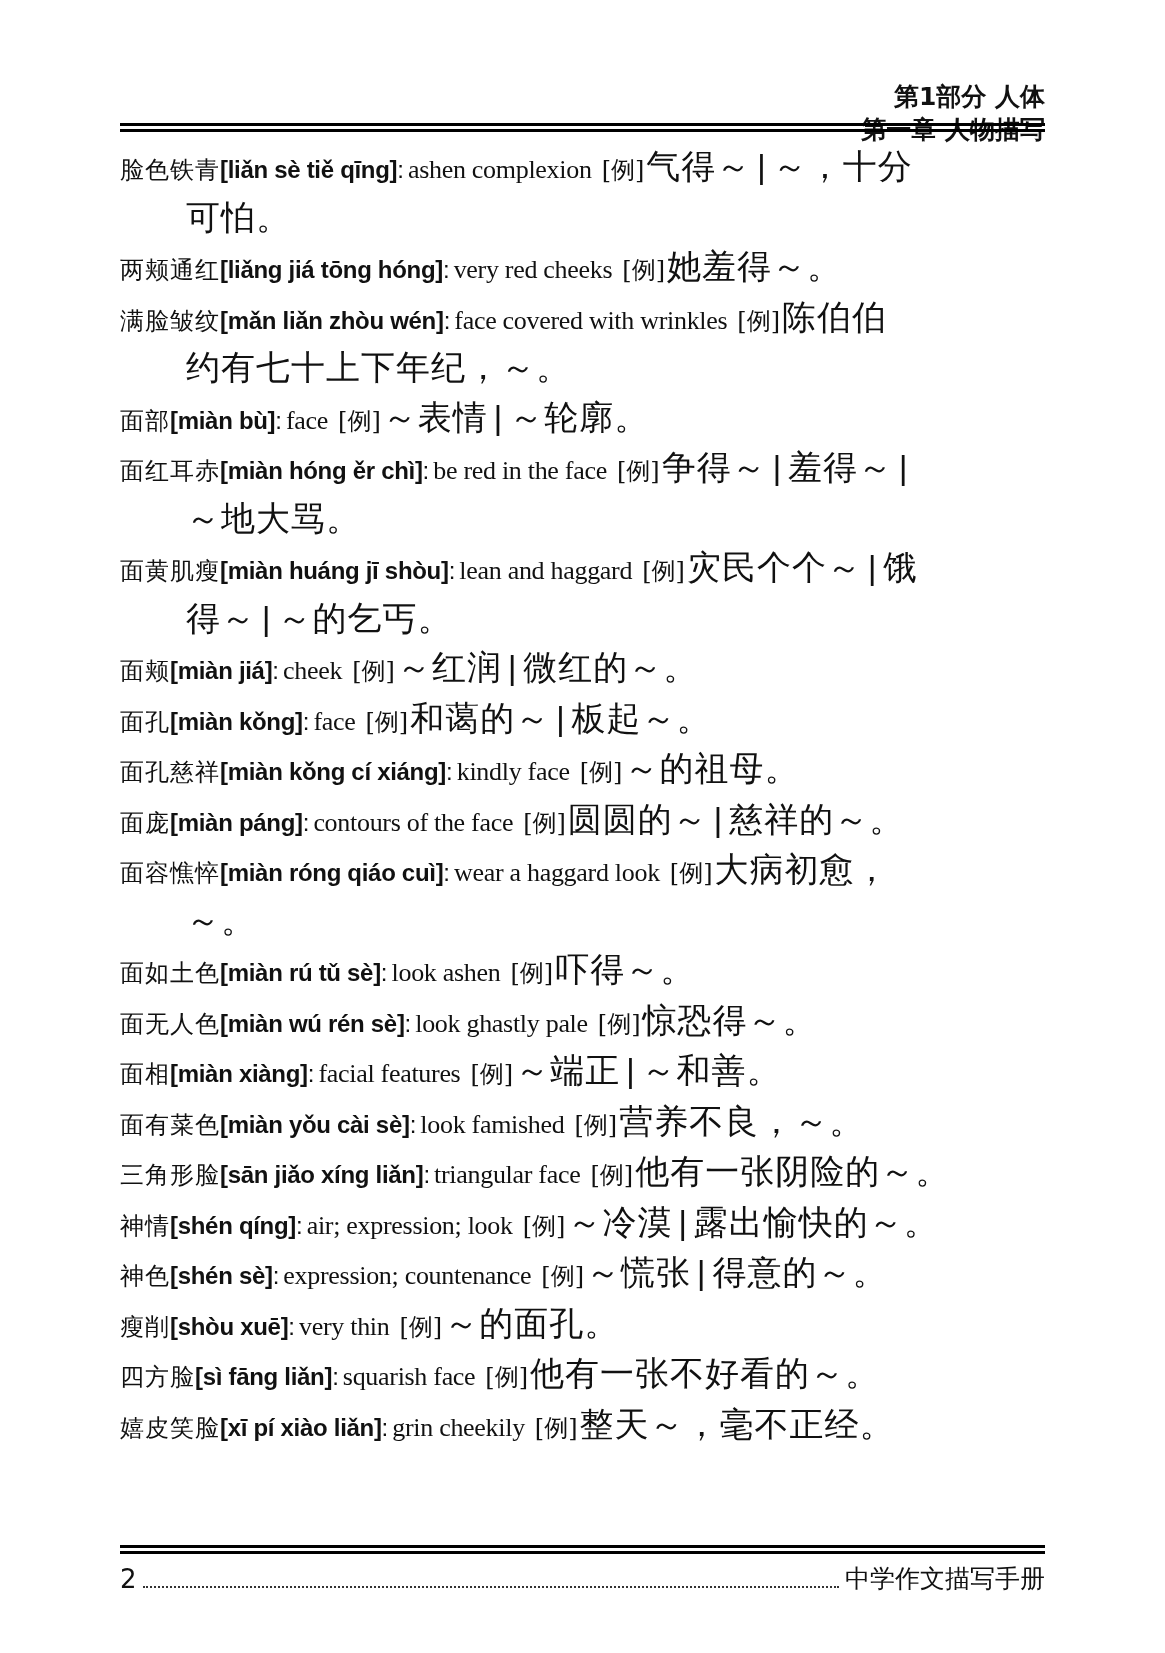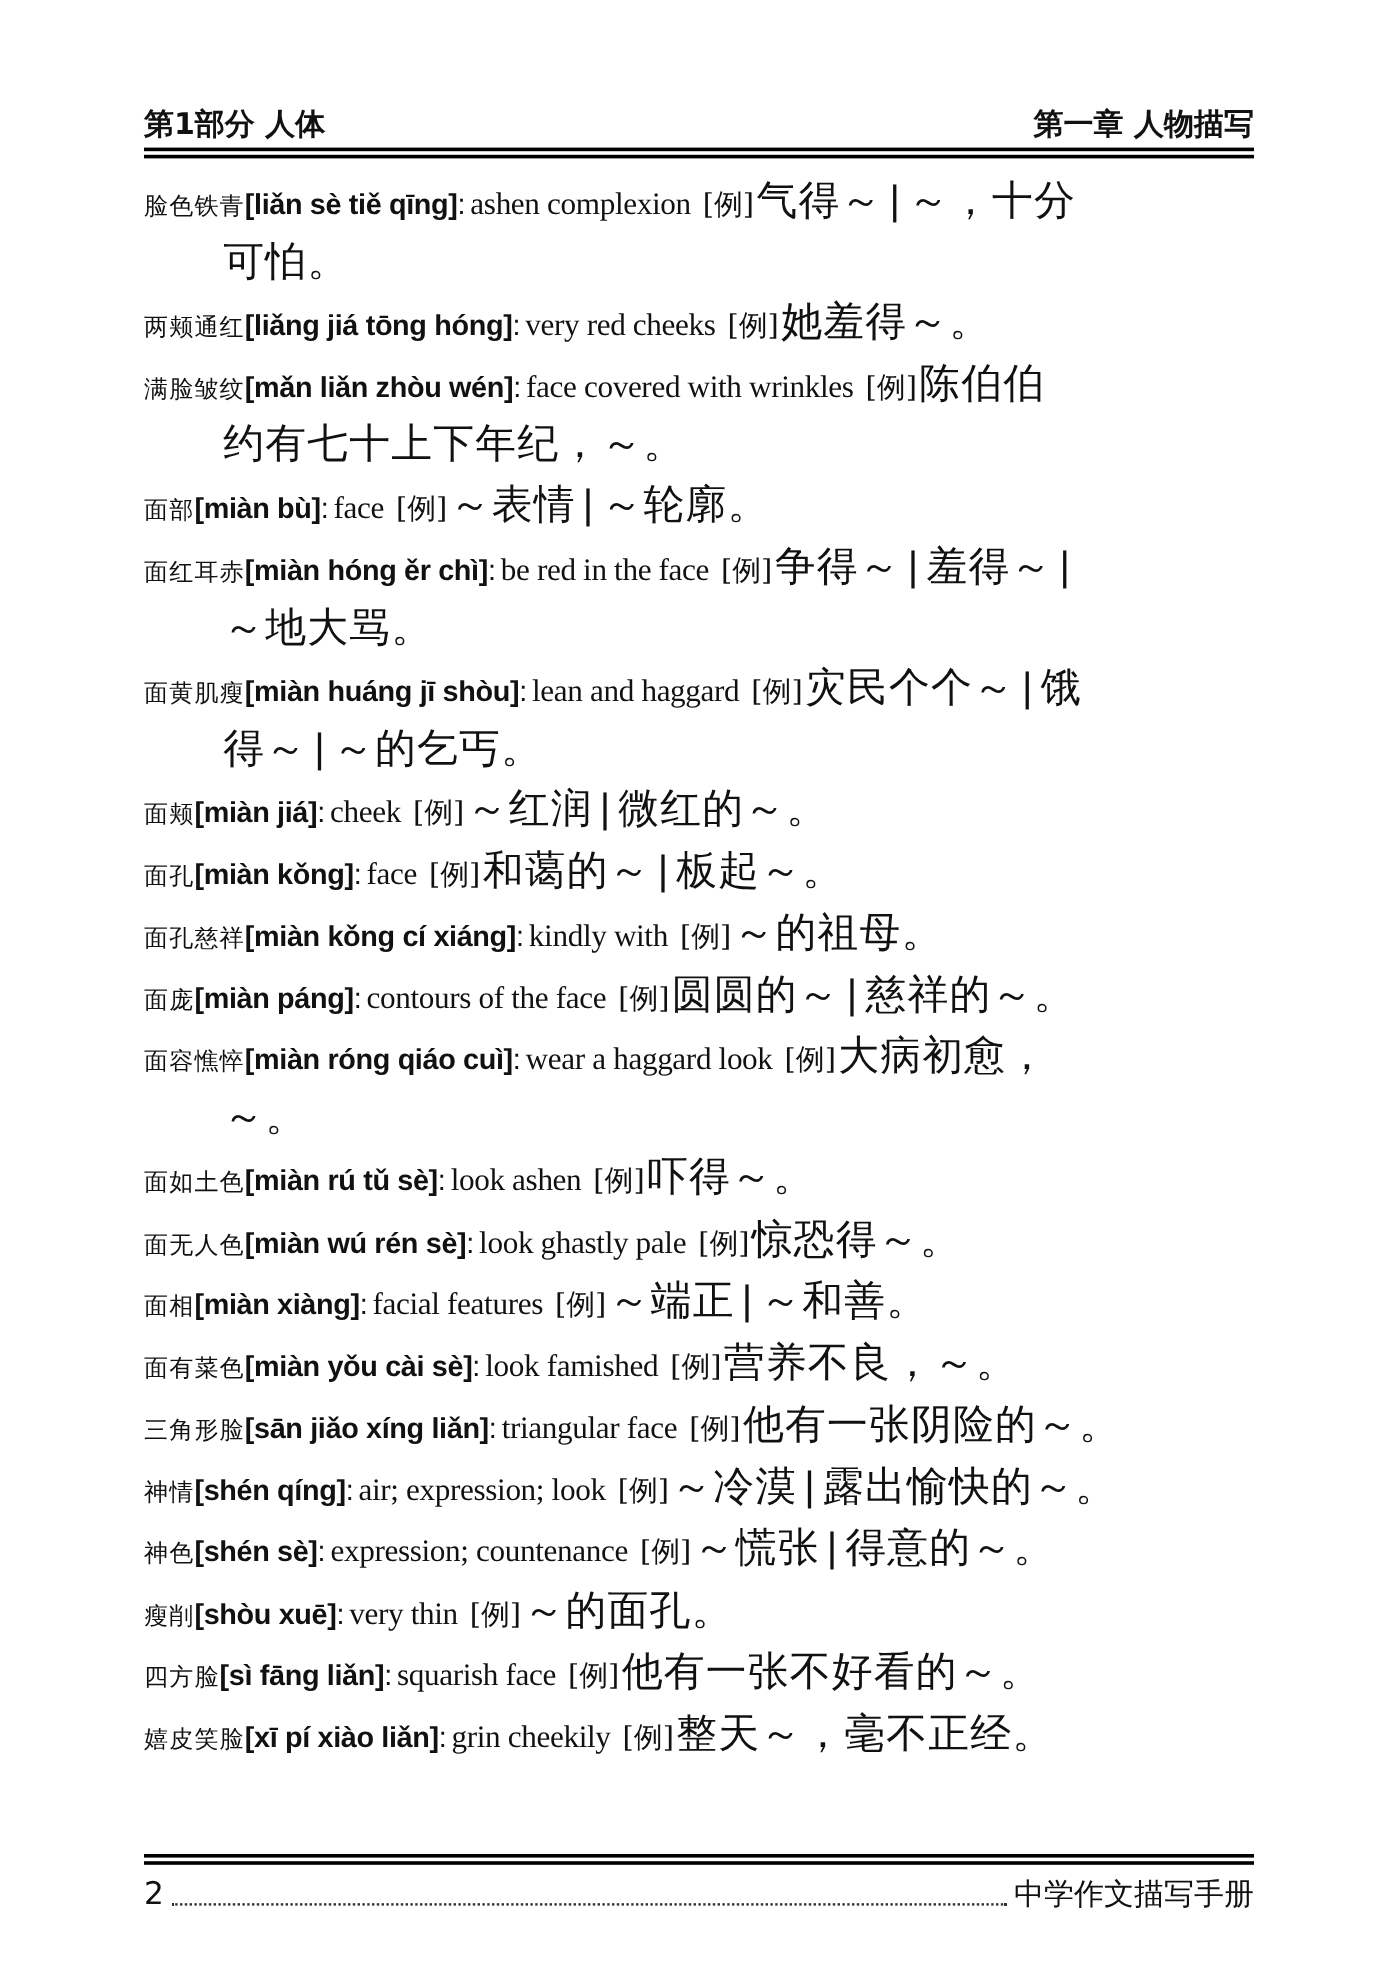--- a/index.html
+++ b/index.html
@@ -4,39 +4,39 @@
 <style>
   html, body { margin: 0; padding: 0; background: #ffffff; }
   body {
     width: 1165px; height: 1653px; position: relative; overflow: hidden;
     color: #111;
   }
   .page-header {
     position: absolute; left: 120px; right: 120px; top: 80px; height: 40px;
     display: flex; justify-content: space-between; align-items: flex-end;
     font-family: "DejaVu Sans", "Liberation Sans", sans-serif;
-    font-size: 25px; font-weight: bold; letter-spacing: 0px;
+    font-size: 25px; font-weight: bold; letter-spacing: 0px; flex-direction: column;
   }
   .rule-double {
     position: absolute; left: 120px; right: 120px; height: 8px;
     border-top: 3px solid #000; border-bottom: 3px solid #000;
     box-sizing: border-box; height: 9px;
   }
   .rule-top { top: 123px; }
   .rule-bottom { top: 1545px; }
   .entries {
     position: absolute; left: 120px; right: 120px; top: 145px;
   }
   .entry {
     font-size: 26px; line-height: 49.5px;
     white-space: normal;
   }
   .entry .head {
     font-family: "DejaVu Serif", "Liberation Serif", serif;
-    font-size: 20px; letter-spacing: 1px;
+    font-size: 24px; letter-spacing: 1px;
   }
   .entry .pinyin {
     font-family: "Liberation Sans", "DejaVu Sans", sans-serif;
     font-size: 24px; font-weight: bold; letter-spacing: -0.3px; margin-top: 27px;
   }
   .entry .colon {
     font-family: "Liberation Sans", sans-serif; font-size: 24px; margin-right: 4px;
   }
   .entry .gloss {
     font-family: "Liberation Serif", "DejaVu Serif", serif;
@@ -75,21 +75,21 @@
 
 <div class="entries" id="entries">
     <div class="entry"><span class="head">脸色铁青</span><span class="pinyin">[liǎn sè tiě qīng]</span><span class="colon">:</span><span class="gloss">ashen complexion</span><span class="ex-label">[例]</span><span class="example">气得～|～，十分</span><span class="example cont">可怕。</span></div>
     <div class="entry"><span class="head">两颊通红</span><span class="pinyin">[liǎng jiá tōng hóng]</span><span class="colon">:</span><span class="gloss">very red cheeks</span><span class="ex-label">[例]</span><span class="example">她羞得～。</span></div>
     <div class="entry"><span class="head">满脸皱纹</span><span class="pinyin">[mǎn liǎn zhòu wén]</span><span class="colon">:</span><span class="gloss">face covered with wrinkles</span><span class="ex-label">[例]</span><span class="example">陈伯伯</span><span class="example cont">约有七十上下年纪，～。</span></div>
     <div class="entry"><span class="head">面部</span><span class="pinyin">[miàn bù]</span><span class="colon">:</span><span class="gloss">face</span><span class="ex-label">[例]</span><span class="example">～表情|～轮廓。</span></div>
     <div class="entry"><span class="head">面红耳赤</span><span class="pinyin">[miàn hóng ěr chì]</span><span class="colon">:</span><span class="gloss">be red in the face</span><span class="ex-label">[例]</span><span class="example">争得～|羞得～|</span><span class="example cont">～地大骂。</span></div>
     <div class="entry"><span class="head">面黄肌瘦</span><span class="pinyin">[miàn huáng jī shòu]</span><span class="colon">:</span><span class="gloss">lean and haggard</span><span class="ex-label">[例]</span><span class="example">灾民个个～|饿</span><span class="example cont">得～|～的乞丐。</span></div>
     <div class="entry"><span class="head">面颊</span><span class="pinyin">[miàn jiá]</span><span class="colon">:</span><span class="gloss">cheek</span><span class="ex-label">[例]</span><span class="example">～红润|微红的～。</span></div>
     <div class="entry"><span class="head">面孔</span><span class="pinyin">[miàn kǒng]</span><span class="colon">:</span><span class="gloss">face</span><span class="ex-label">[例]</span><span class="example">和蔼的～|板起～。</span></div>
-    <div class="entry"><span class="head">面孔慈祥</span><span class="pinyin">[miàn kǒng cí xiáng]</span><span class="colon">:</span><span class="gloss">kindly with</span><span class="ex-label">[例]</span><span class="example">～的祖母。</span></div>
+    <div class="entry"><span class="head">面孔慈祥</span><span class="pinyin">[miàn kǒng cí xiáng]</span><span class="colon">:</span><span class="gloss">kindly face</span><span class="ex-label">[例]</span><span class="example">～的祖母。</span></div>
     <div class="entry"><span class="head">面庞</span><span class="pinyin">[miàn páng]</span><span class="colon">:</span><span class="gloss">contours of the face</span><span class="ex-label">[例]</span><span class="example">圆圆的～|慈祥的～。</span></div>
     <div class="entry"><span class="head">面容憔悴</span><span class="pinyin">[miàn róng qiáo cuì]</span><span class="colon">:</span><span class="gloss">wear a haggard look</span><span class="ex-label">[例]</span><span class="example">大病初愈，</span><span class="example cont">～。</span></div>
     <div class="entry"><span class="head">面如土色</span><span class="pinyin">[miàn rú tǔ sè]</span><span class="colon">:</span><span class="gloss">look ashen</span><span class="ex-label">[例]</span><span class="example">吓得～。</span></div>
     <div class="entry"><span class="head">面无人色</span><span class="pinyin">[miàn wú rén sè]</span><span class="colon">:</span><span class="gloss">look ghastly pale</span><span class="ex-label">[例]</span><span class="example">惊恐得～。</span></div>
     <div class="entry"><span class="head">面相</span><span class="pinyin">[miàn xiàng]</span><span class="colon">:</span><span class="gloss">facial features</span><span class="ex-label">[例]</span><span class="example">～端正|～和善。</span></div>
     <div class="entry"><span class="head">面有菜色</span><span class="pinyin">[miàn yǒu cài sè]</span><span class="colon">:</span><span class="gloss">look famished</span><span class="ex-label">[例]</span><span class="example">营养不良，～。</span></div>
     <div class="entry"><span class="head">三角形脸</span><span class="pinyin">[sān jiǎo xíng liǎn]</span><span class="colon">:</span><span class="gloss">triangular face</span><span class="ex-label">[例]</span><span class="example">他有一张阴险的～。</span></div>
     <div class="entry"><span class="head">神情</span><span class="pinyin">[shén qíng]</span><span class="colon">:</span><span class="gloss">air; expression; look</span><span class="ex-label">[例]</span><span class="example">～冷漠|露出愉快的～。</span></div>
     <div class="entry"><span class="head">神色</span><span class="pinyin">[shén sè]</span><span class="colon">:</span><span class="gloss">expression; countenance</span><span class="ex-label">[例]</span><span class="example">～慌张|得意的～。</span></div>
     <div class="entry"><span class="head">瘦削</span><span class="pinyin">[shòu xuē]</span><span class="colon">:</span><span class="gloss">very thin</span><span class="ex-label">[例]</span><span class="example">～的面孔。</span></div>

